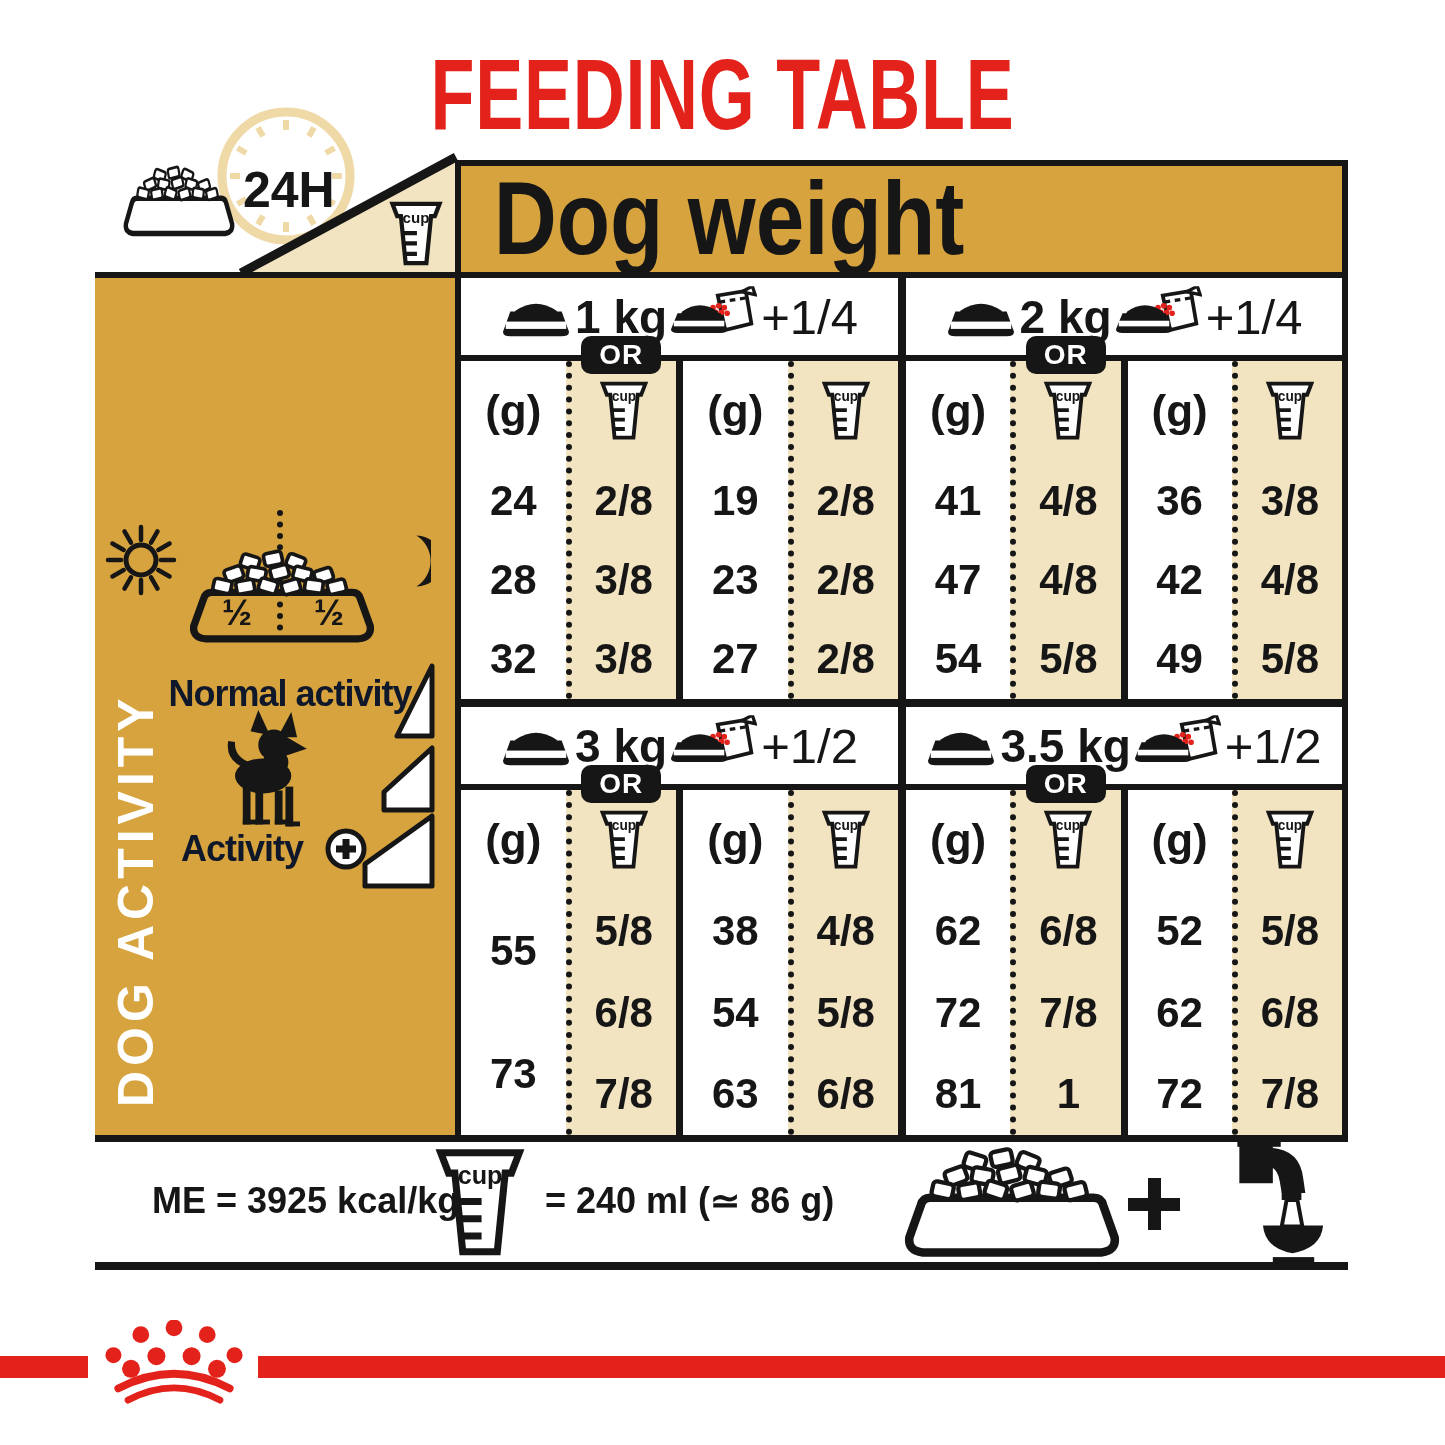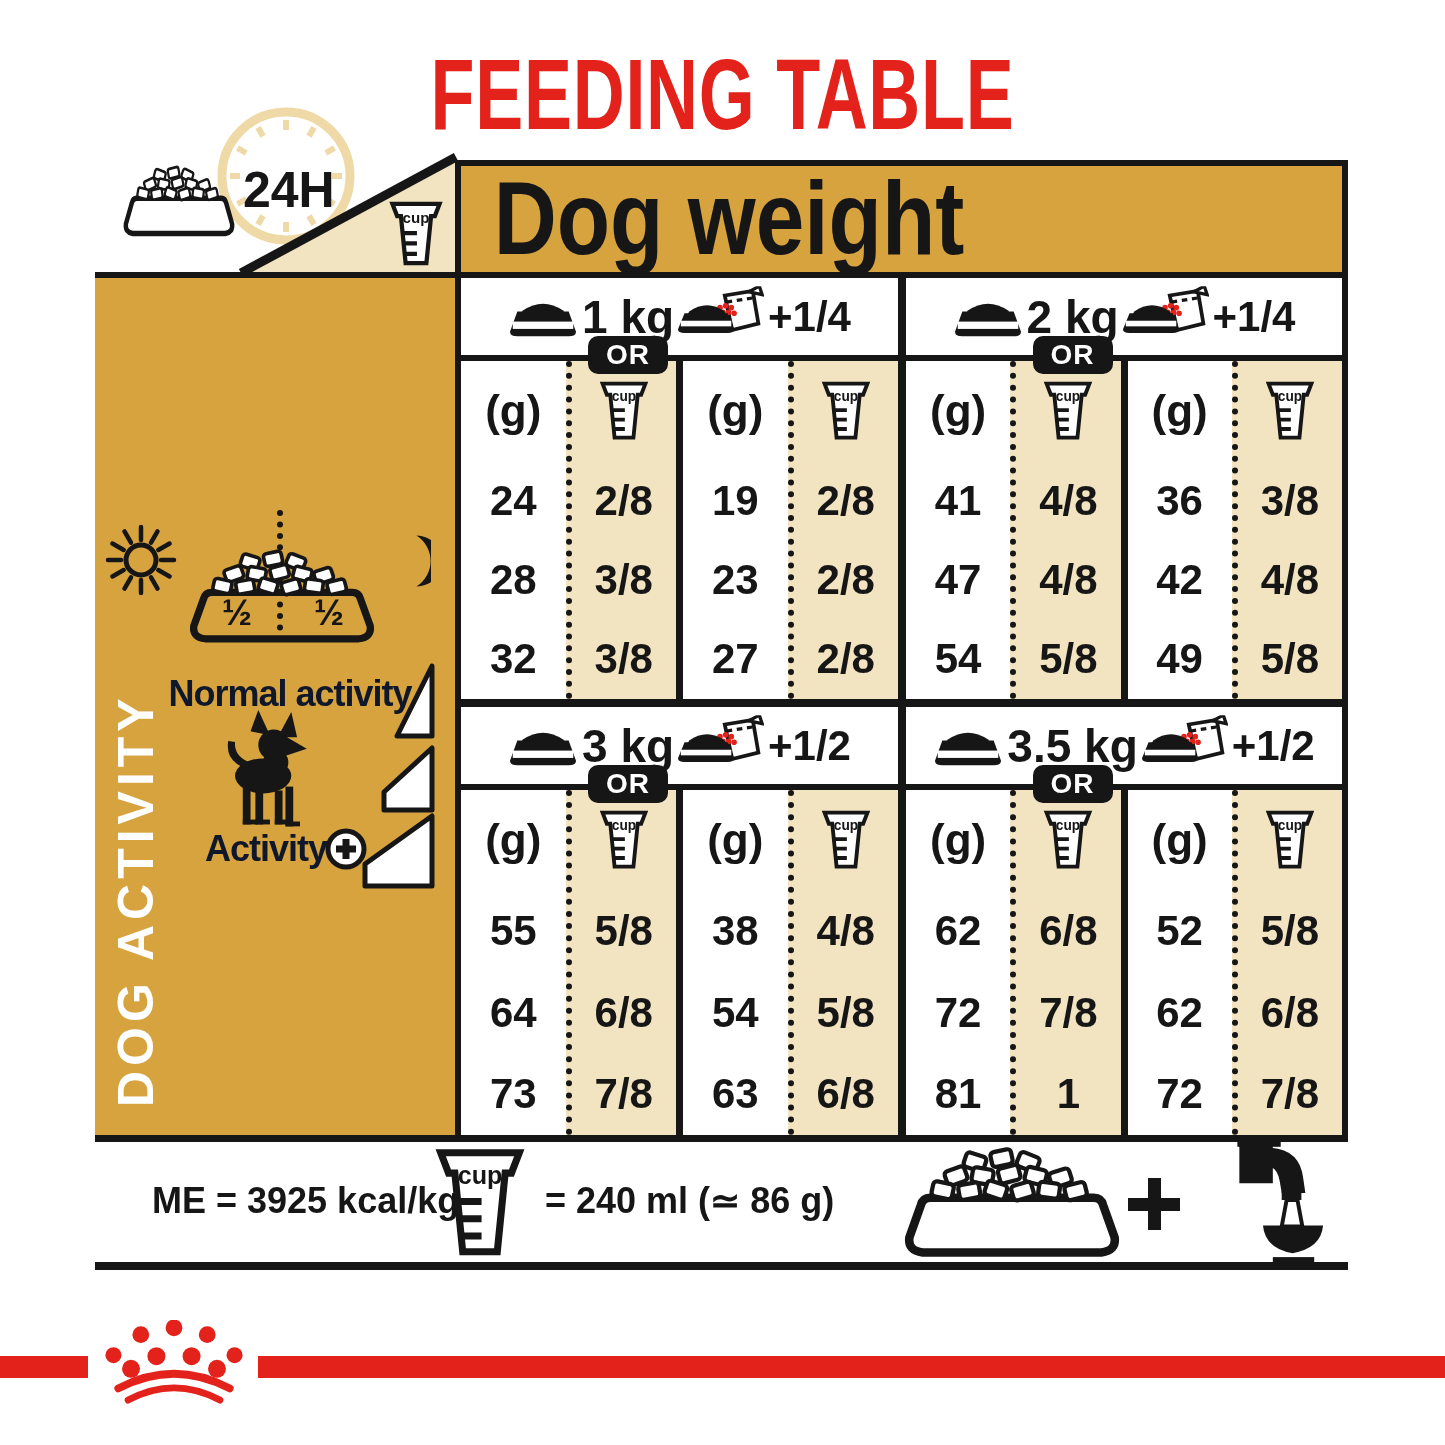--- a/index.html
+++ b/index.html
@@ -24,21 +24,21 @@
            letter-spacing:-1px;white-space:nowrap;}
   .halves{position:absolute;top:320px;width:60px;text-align:center;font-size:36px;font-weight:700;}
   .dotline{position:absolute;left:182px;top:238px;height:132px;width:0;border-left:6px dotted #161616;}
 
   .hcell{position:absolute;height:77px;display:flex;align-items:center;justify-content:center;
          gap:4px;z-index:5;}
   .kgwrap{position:relative;display:inline-block;}
   .kg{font-size:46px;font-weight:700;white-space:nowrap;}
   .or{position:absolute;left:50%;top:46px;transform:translateX(-50%);background:#161616;color:#fff;
       font-size:28px;font-weight:700;padding:3px 18px;border-radius:10px;z-index:6;letter-spacing:1px;text-align:center;}
-  .frac{font-size:42px;font-weight:700;white-space:nowrap;}
+  .frac{font-size:49px;font-weight:400;white-space:nowrap;}
 
   .dcell{position:absolute;display:flex;z-index:2;}
   .col{flex:1;display:flex;flex-direction:column;align-items:stretch;}
   .col.cupc{background:#F3E4C1;border-left:6px dotted #161616;}
   .col.wetg{border-left:7px solid #161616;}
   .colhead{height:100px;display:flex;align-items:center;justify-content:center;}
   .gsym{font-size:44px;font-weight:700;}
   .val{flex:1;display:flex;align-items:center;justify-content:center;font-size:42px;font-weight:700;}
 
   .ftext{position:absolute;font-size:36px;font-weight:700;white-space:nowrap;color:#161616;}
@@ -222,21 +222,21 @@
     <div class="halves abs" style="left:204px">½</div>
     <svg class="abs" style="left:294px;top:262px" width="42" height="54" viewBox="0 0 46 58">
         <use href="#moon"></use>
       </svg>
 
     <div class="vtext">DOG ACTIVITY</div>
     <div class="sblabel abs" style="left:70px;top:401px;width:250px">Normal activity</div>
     <svg class="abs" style="left:124px;top:438px" width="98" height="128" viewBox="0 0 100 132">
         <use href="#dog"></use>
       </svg>
-    <div class="sblabel abs" style="left:96px;top:556px;width:150px">Activity</div>
+    <div class="sblabel abs" style="left:72px;top:556px;width:150px">Activity</div>
     <svg class="abs" style="left:228px;top:554px" width="46" height="46" viewBox="0 0 46 46">
         <use href="#pluscirc"></use>
       </svg>
 
     <svg class="abs" style="left:266px;top:388px" width="78" height="234" viewBox="0 0 78 234">
       <g fill="#ffffff" stroke="#161616" stroke-width="5" stroke-linejoin="round">
         <polygon points="71,6 71,76 36,76"></polygon>
         <polygon points="71,88 71,150 23,150 23,132"></polygon>
         <polygon points="71,156 71,226 4,226 4,204"></polygon>
       </g>
@@ -365,21 +365,20 @@
       <div class="val">5/8</div>
     </div>
   </div>
 
   <div class="dcell" style="left:461px;top:790px;width:437px;height:345px">
     <div class="col">
       <div class="colhead">
           <span class="gsym">(g)</span>
         </div>
       <div class="val">55</div>
-      <div class="val">64</div>
       <div class="val">73</div>
     </div>
     <div class="col cupc">
       <div class="colhead">
           <svg width="52" height="60" viewBox="0 0 60 70">
             <use href="#cup"></use>
           </svg>
         </div>
       <div class="val">5/8</div>
       <div class="val">6/8</div>

